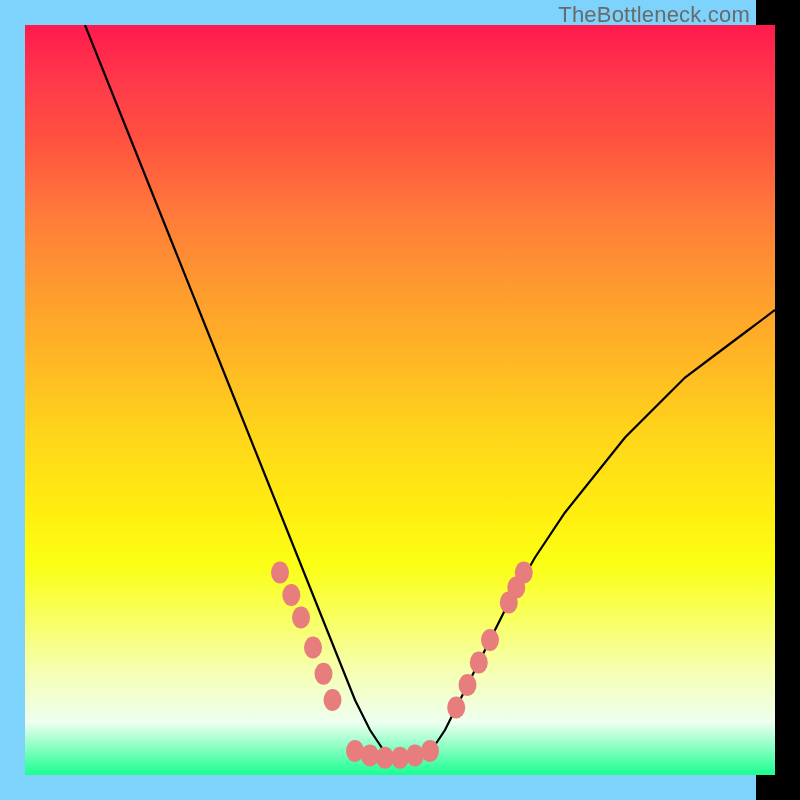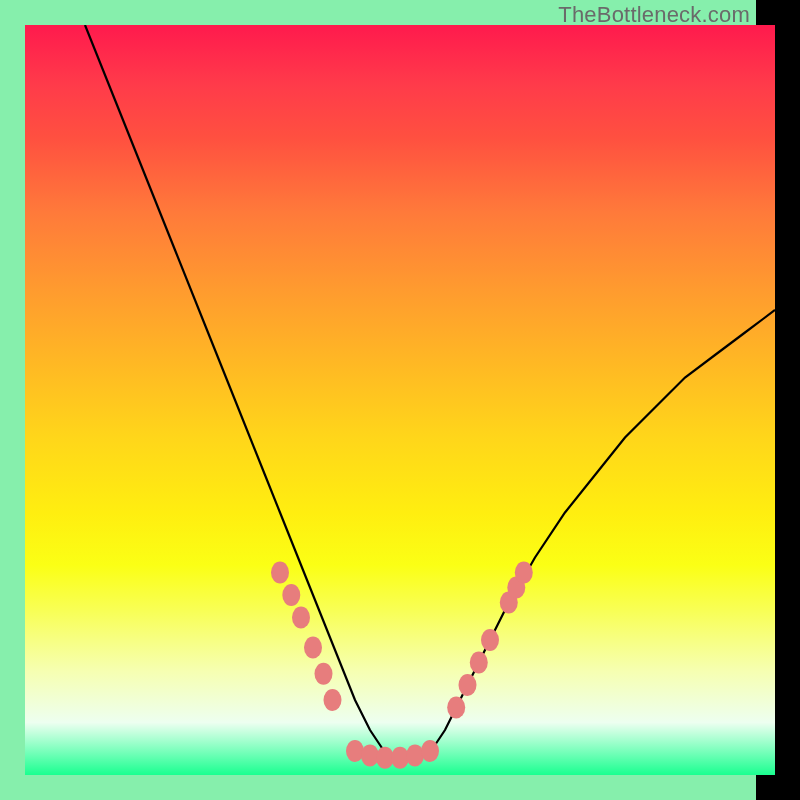--- a/index.html
+++ b/index.html
@@ -8,21 +8,21 @@
     width: 800px;
     height: 800px;
     background: #000;
     overflow: hidden;
     font-family: Arial, Helvetica, sans-serif;
   }
   .frame {
     position: relative;
     width: 756px;
     height: 800px;
-    background: #86efac;
+    background: #7dd3fc;
   }
   .plot-area {
     position: absolute;
     left: 25px;
     top: 25px;
     width: 750px;
     height: 750px;
     background: linear-gradient(to bottom,
       #ff1a4d 0%,
       #ff3b4a 8%,

